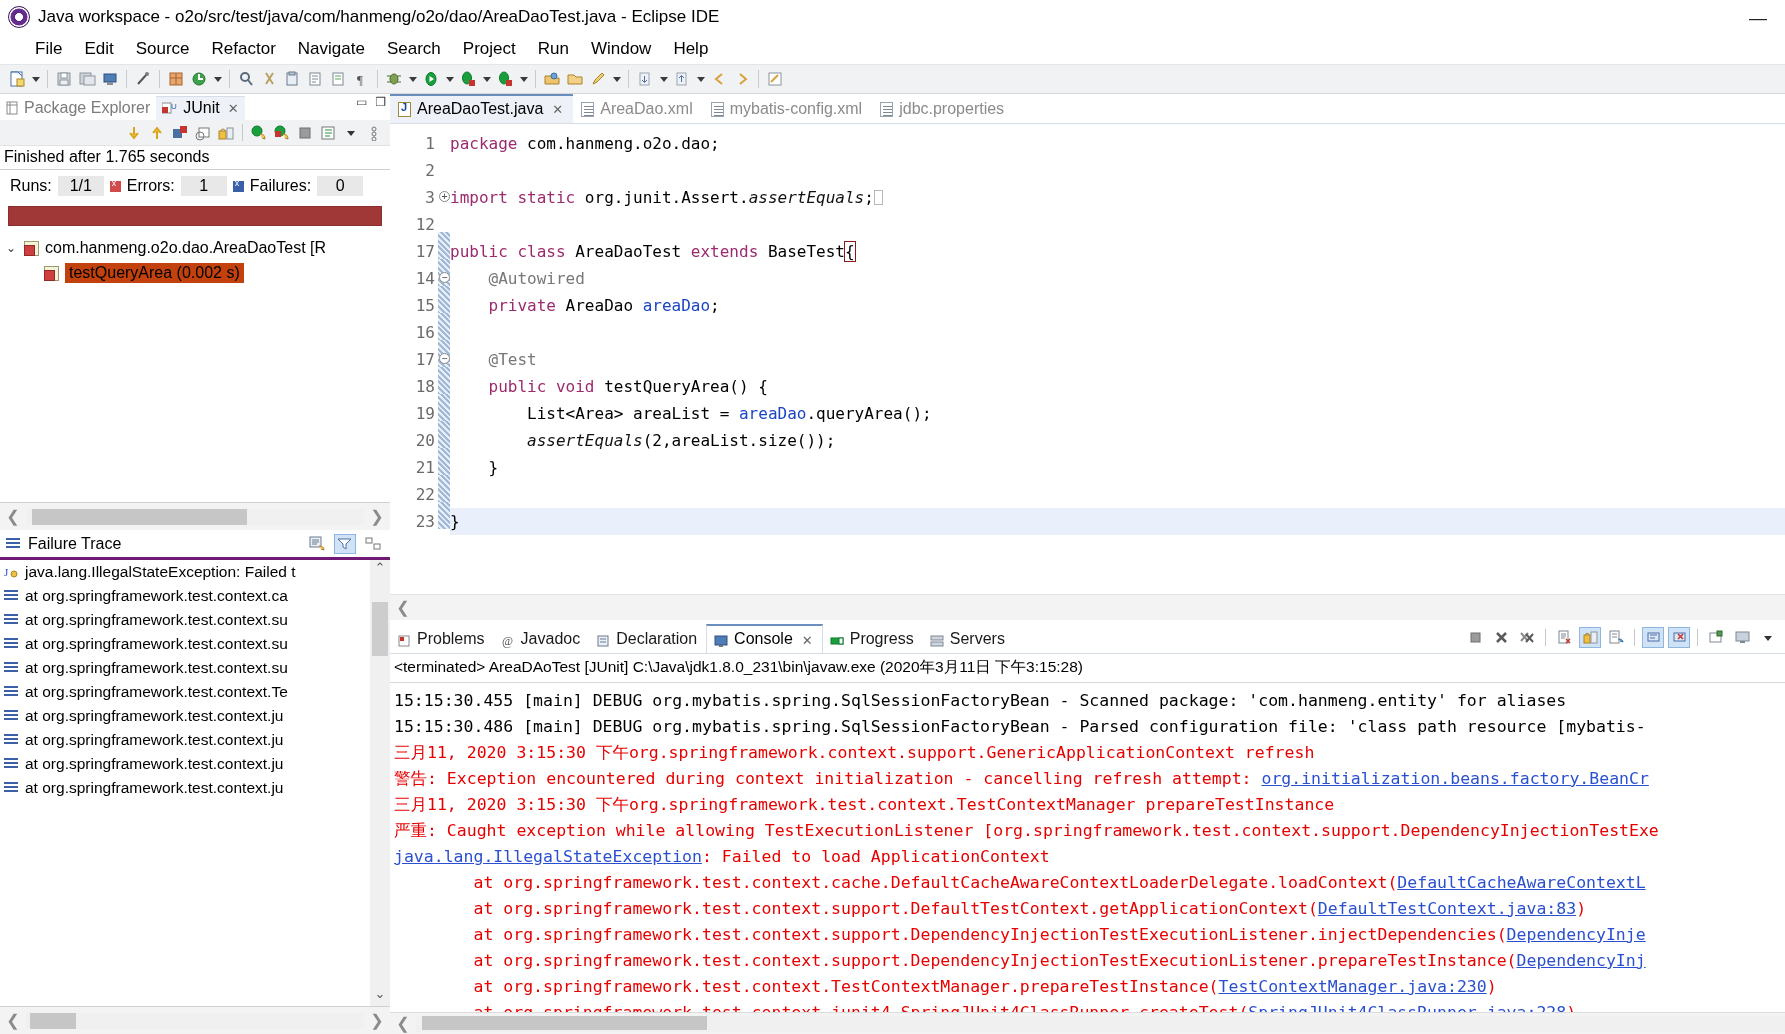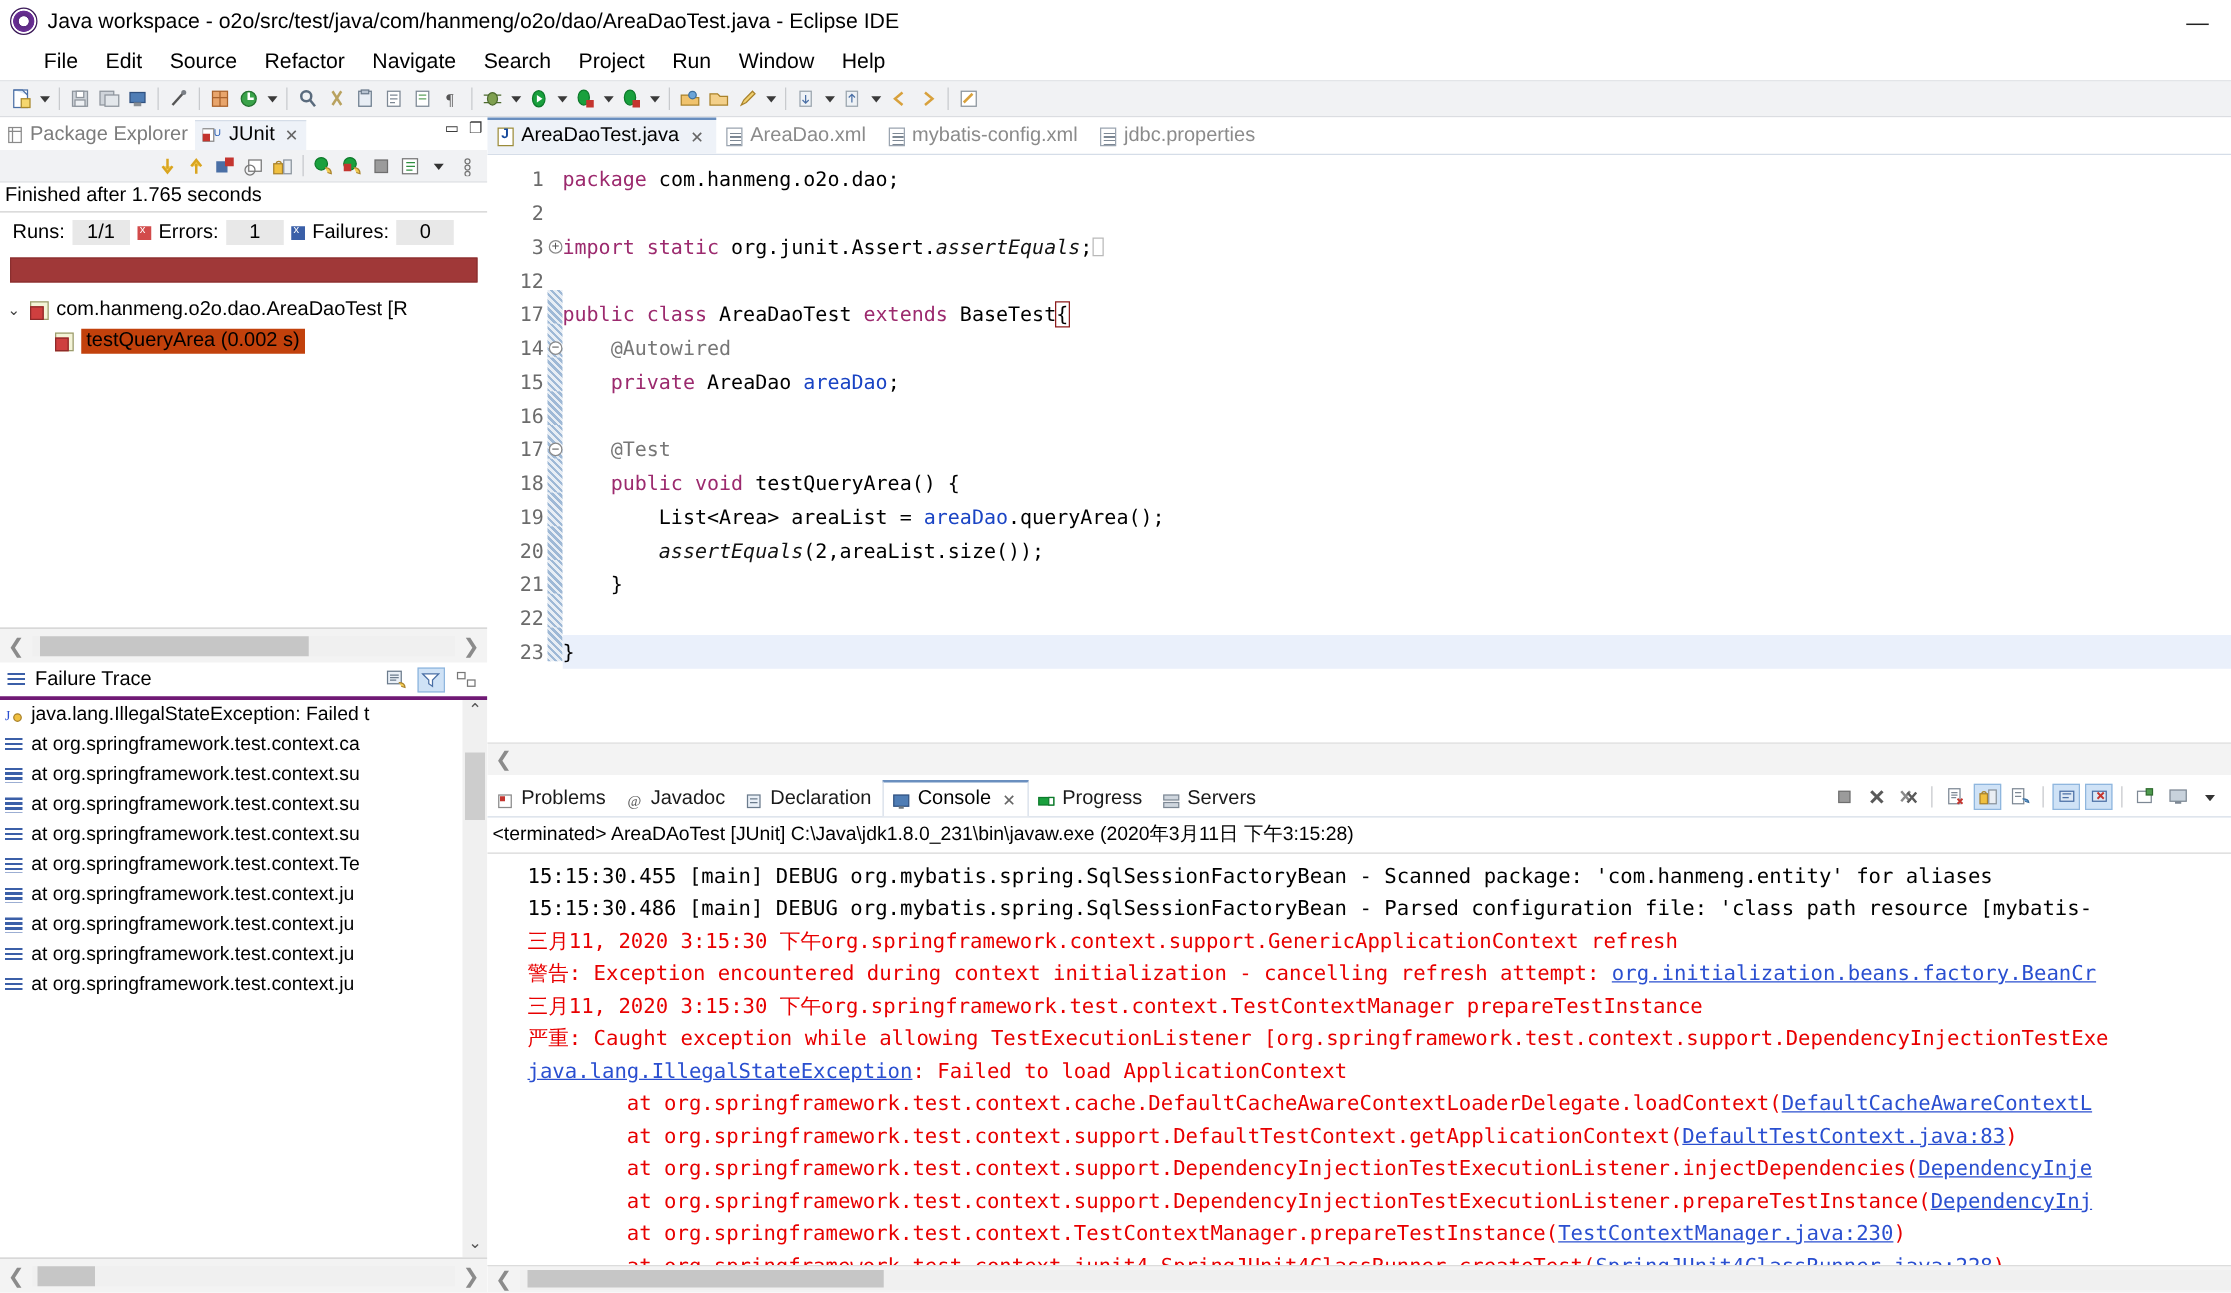--- a/index.html
+++ b/index.html
@@ -134,21 +134,21 @@
   .console-tabs { height: 30px; display: flex; align-items: flex-end; background: #fff; position: relative; border-bottom: 1px solid #d5dde8; }
   .ctab { font-size: 16px; padding: 4px 9px 5px 7px; display: flex; align-items: flex-end; gap: 6px; white-space: nowrap; }
   .ctab.active { background: #fff; border-top: 2px solid #6a8fbf; border-left: 1px solid #d5dde8; border-right: 1px solid #d5dde8; color: #000; }
   .ctab.inactive { color: #1a1a1a; }
   .console-tools { position: absolute; right: 6px; top: 3px; display: flex; align-items: center; gap: 4px; }
   .ctbtn { width: 22px; height: 21px; display: flex; align-items: center; justify-content: center; }
   .ctbtn.sel { background: #cfe2f6; border: 1px solid #8fb6de; }
   .ct-sep { width: 1px; height: 17px; background: #c6c8cb; margin: 0 3px; }
 
   .terminated { font-size: 15.5px; padding: 3px 4px 4px 4px; white-space: nowrap; border-bottom: 1px solid #d8d8d8; }
-  .console-out { position: absolute; left: 0; right: 0; top: 64px; bottom: 22px; overflow: hidden; padding-left: 4px; margin-left: 28px; }
+  .console-out { position: absolute; left: 0; right: 0; top: 64px; bottom: 22px; overflow: hidden; padding-left: 4px; }
   .oline { font-family: "DejaVu Sans Mono", monospace; font-size: 16.5px; line-height: 26px; white-space: pre; }
   .o-black { color: #000; }
   .o-red { color: #e80000; }
   .o-link { color: #2a4fd0; text-decoration: underline; }
   .console-hscroll { position: absolute; left: 0; right: 0; bottom: 0; height: 22px; background: #f3f3f3; border-top: 1px solid #dcdcdc; display: flex; align-items: center; }
   .ch-thumb { height: 14px; background: #c6c6c6; }
 </style>
 </head>
 <body>
 

